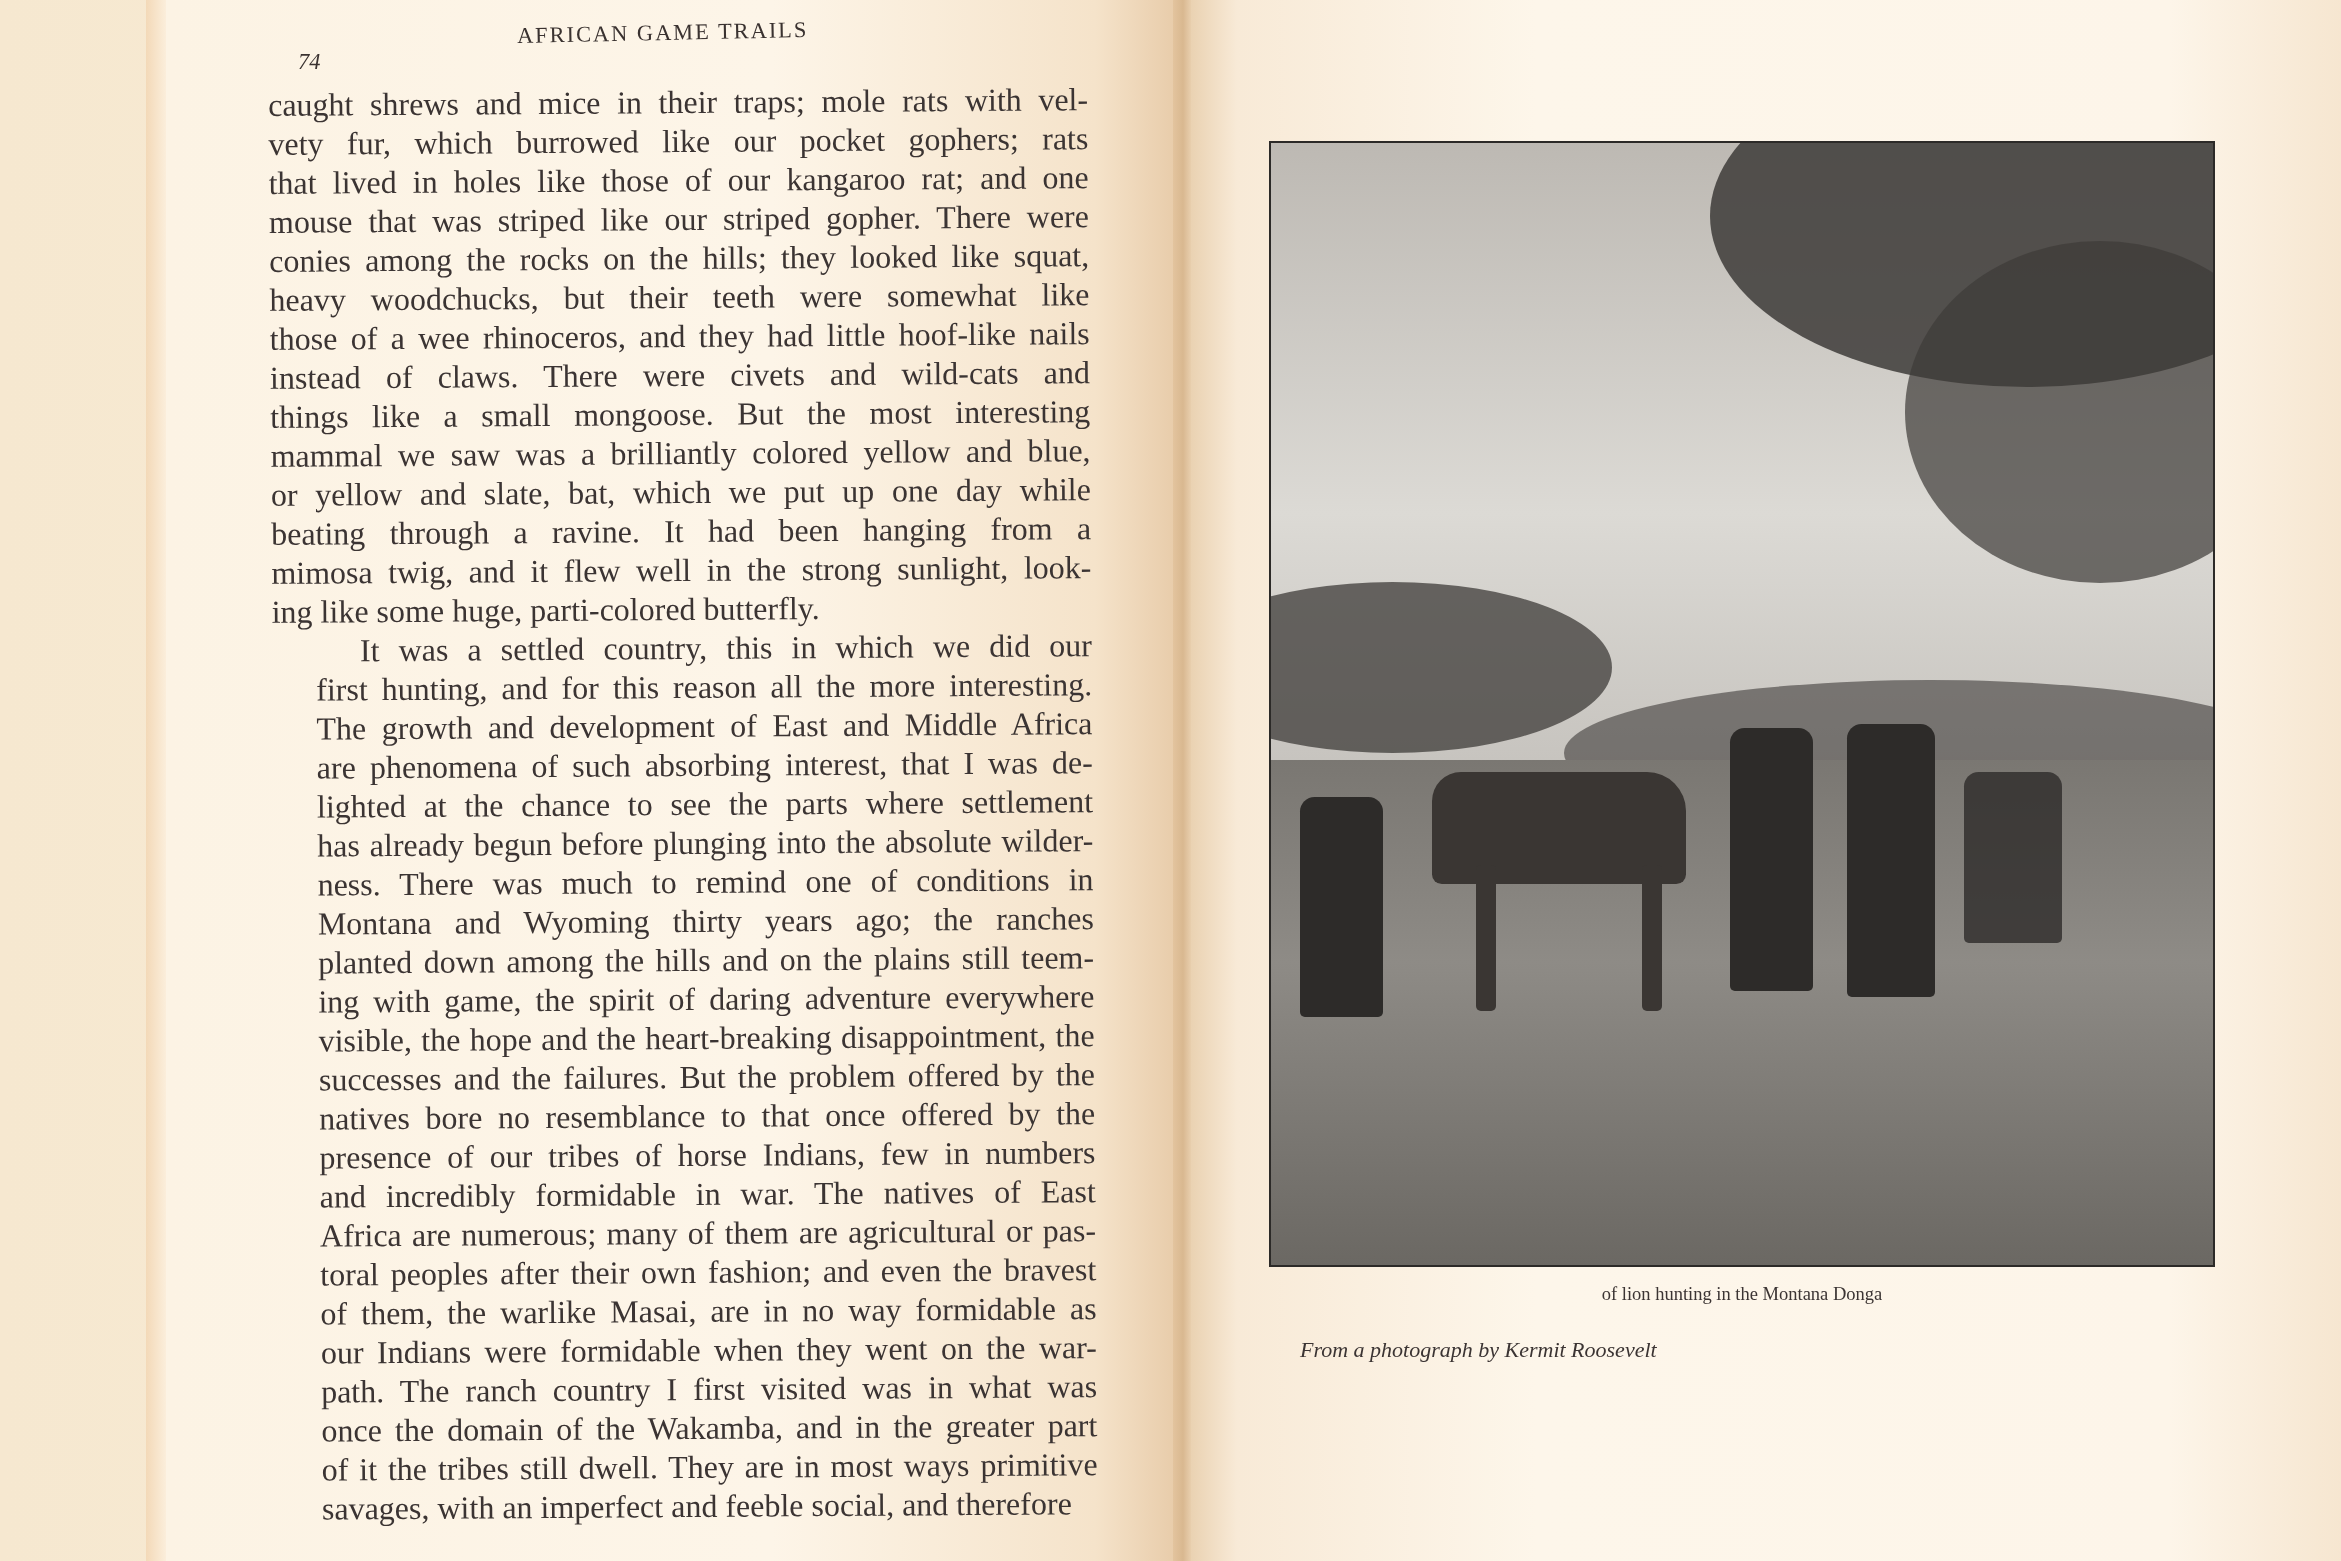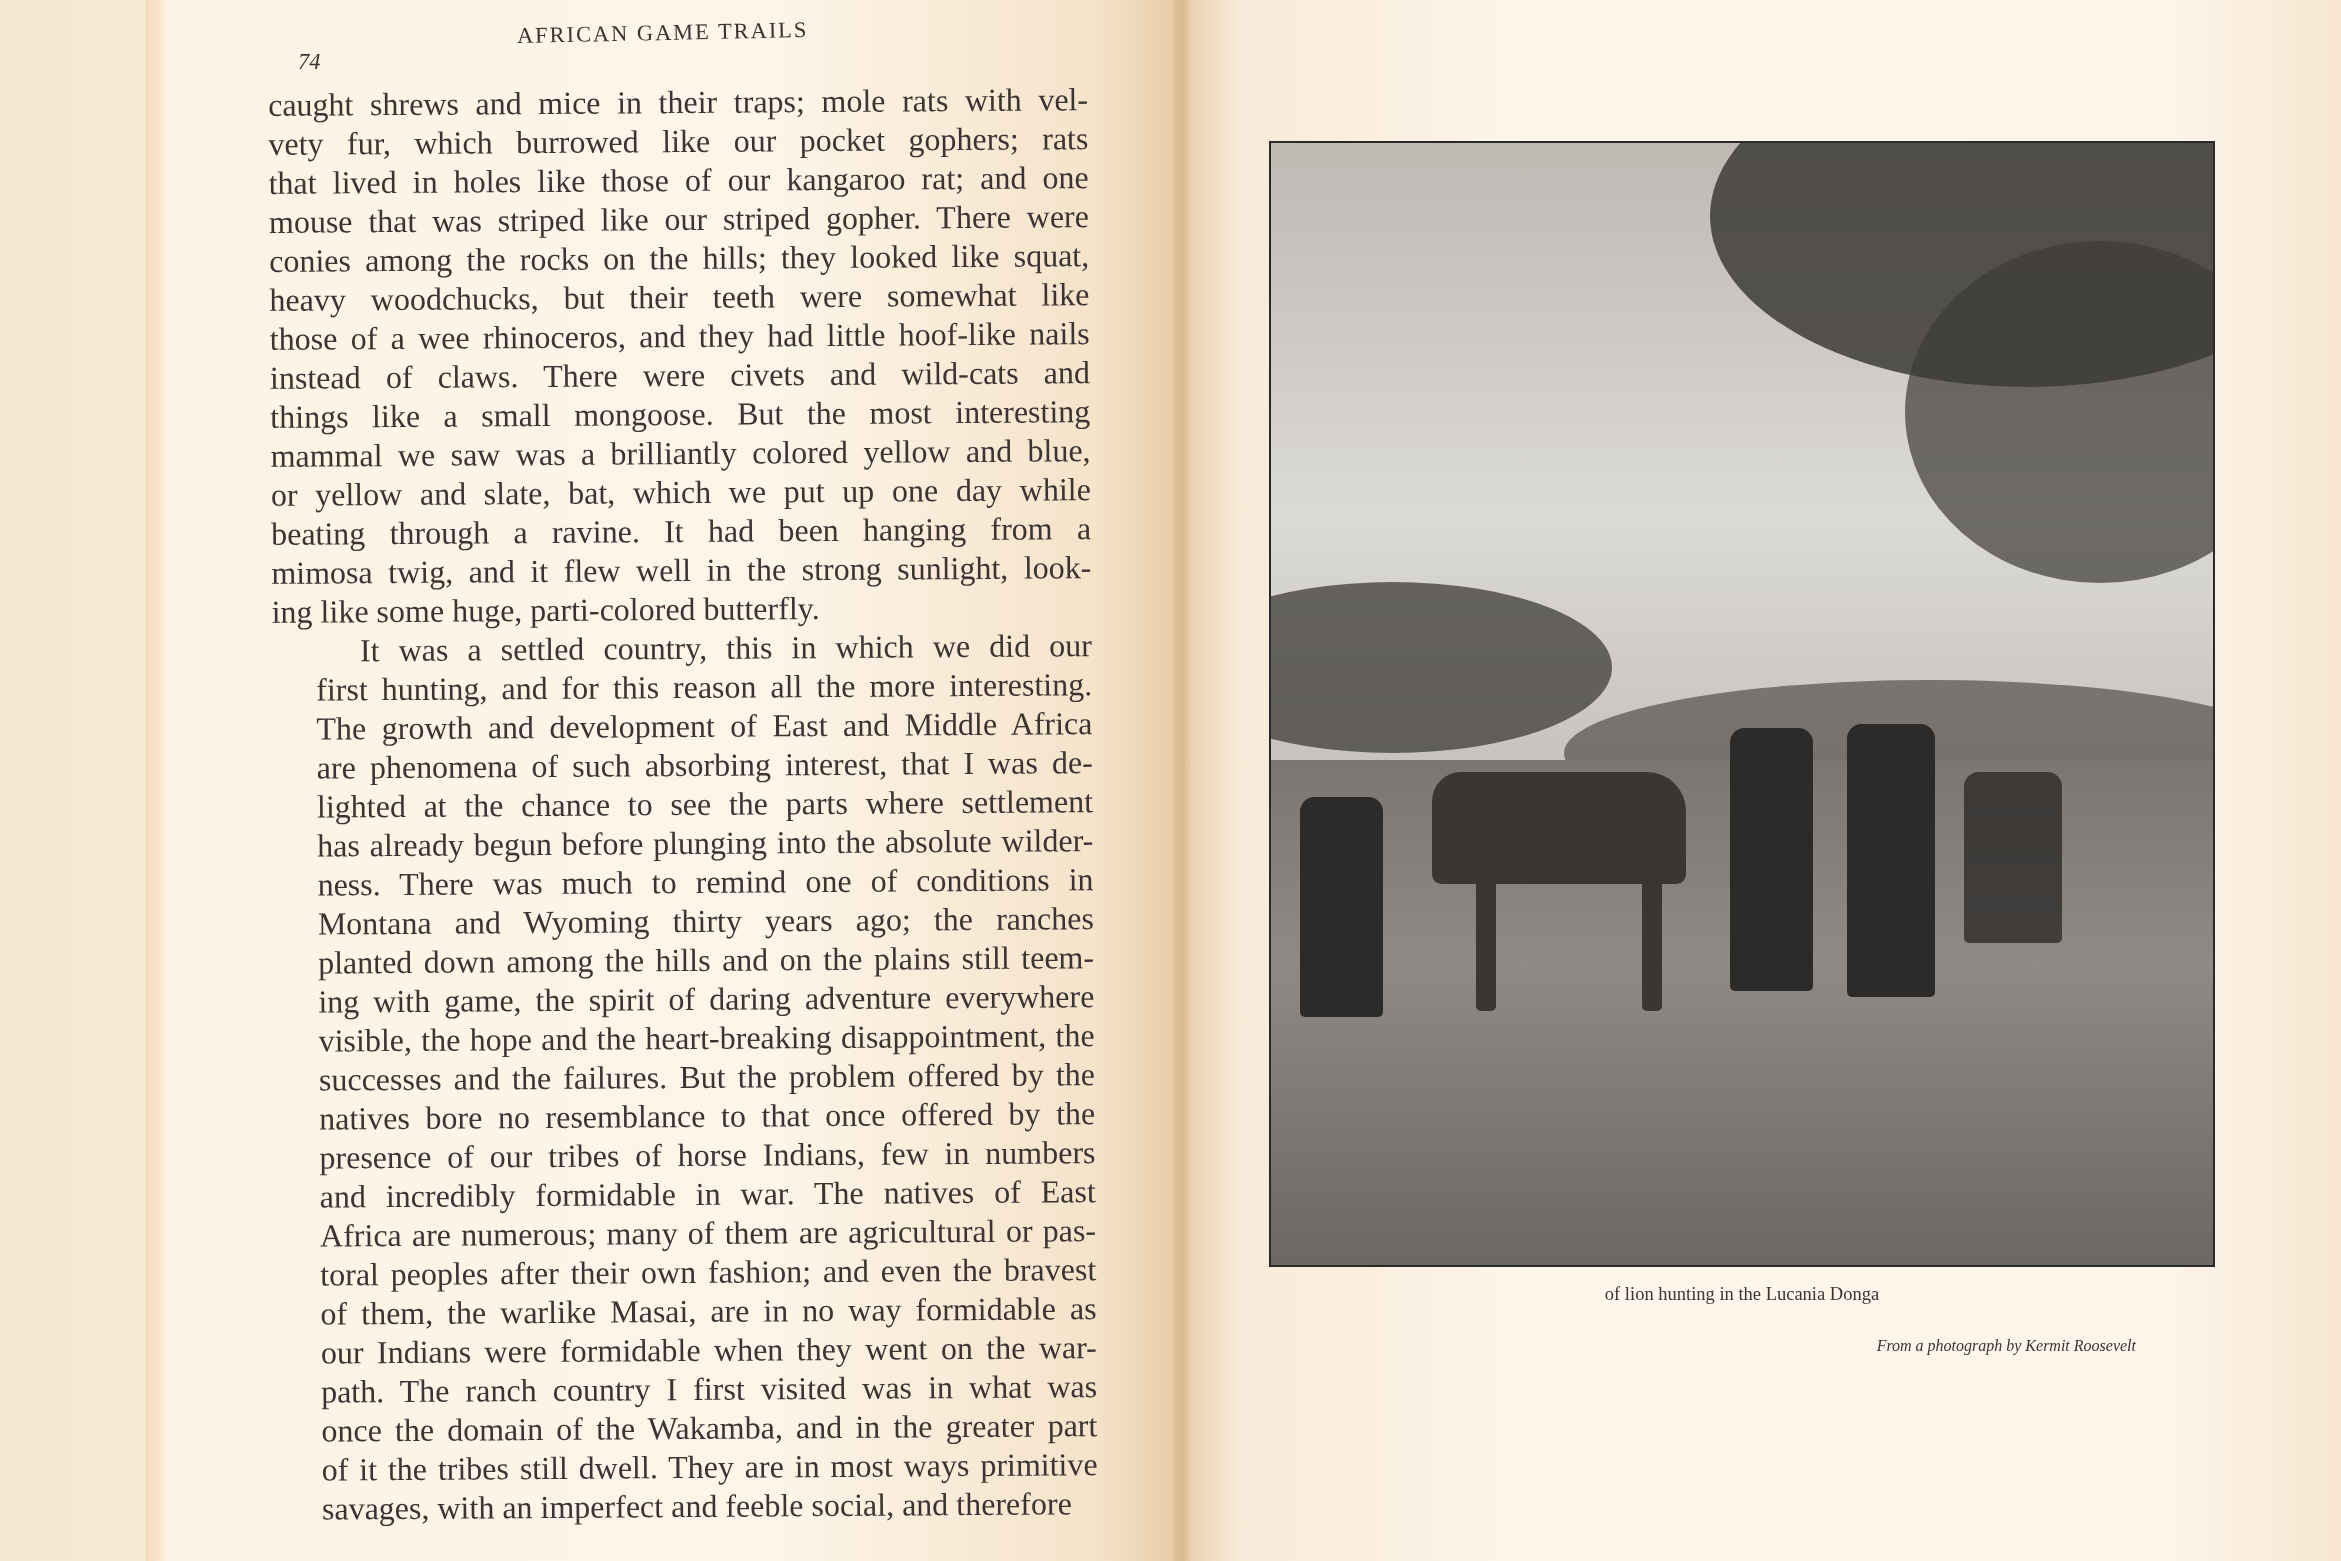--- a/index.html
+++ b/index.html
@@ -16,21 +16,21 @@
   .body-text p{margin:0;text-indent:0;}
   .body-text p.indent{text-indent:44px;}
   .line{display:block;white-space:nowrap;text-align-last:justify;}
   .photo{position:absolute;left:1269px;top:141px;width:942px;height:1122px;background:radial-gradient(ellipse at 55% 35%,#d8d6d2 0%,#c9c6c1 30%,#9f9c97 55%,#6f6c68 75%,#4e4b48 100%);overflow:hidden;border:2px solid #2c2a28;}
   .photo .sky{position:absolute;left:0;top:0;width:100%;height:55%;background:linear-gradient(180deg,#bdb9b3,#dcdad5 60%,#c7c4bf);}
   .photo .tree{position:absolute;border-radius:50%;background:#3d3b38;opacity:.85;}
   .photo .ground{position:absolute;left:0;top:55%;width:100%;height:45%;background:linear-gradient(180deg,#7a7772,#8e8b86 40%,#6b6863 100%);}
   .photo .figure{position:absolute;background:#2d2b29;border-radius:14.6px 14.6px 4.9px 4.9px;}
   .photo .horse{position:absolute;background:#3a3633;border-radius:29px 39px 9.8px 9.8px;}
   .caption{position:absolute;left:1298px;top:1283px;width:888px;text-align:center;font-size:18.5px;line-height:23.4px;color:#3b3433;}
-  .credit{position:absolute;left:1248px;top:1337px;width:888px;text-align:right;font-size:16px;font-style:italic;color:#3b3433;}
+  .credit{position:absolute;left:1300px;top:1337px;width:888px;text-align:left;font-size:22px;font-style:italic;color:#3b3433;}
 </style>
 </head>
 <body>
 
 <div class="scene">
   <div class="page-edge-left"></div>
 
   <div class="page page-left"></div>
   <div class="gutter"></div>
   <div class="page page-right"></div>
@@ -92,17 +92,17 @@
     <div class="horse" style="left:161px;top:629px;width:254px;height:112px;"></div>
     <div class="horse" style="left:205px;top:722px;width:19.5px;height:146px;border-radius:4.9px;"></div>
     <div class="horse" style="left:371px;top:722px;width:19.5px;height:146px;border-radius:4.9px;"></div>
     <div class="figure" style="left:29px;top:654px;width:83px;height:220px;"></div>
     <div class="figure" style="left:459px;top:585px;width:83px;height:263px;"></div>
     <div class="figure" style="left:576px;top:581px;width:88px;height:273px;"></div>
     <div class="figure" style="left:693px;top:629px;width:98px;height:171px;opacity:.8;"></div>
   </div>
 
   <div class="caption">
-    <div>of lion hunting in the Lucania Donga</div>
+    <div>of lion hunting in the Montana Donga</div>
   </div>
   <div class="credit">From a photograph by Kermit Roosevelt</div>
 </div>
 
 
 </body></html>

